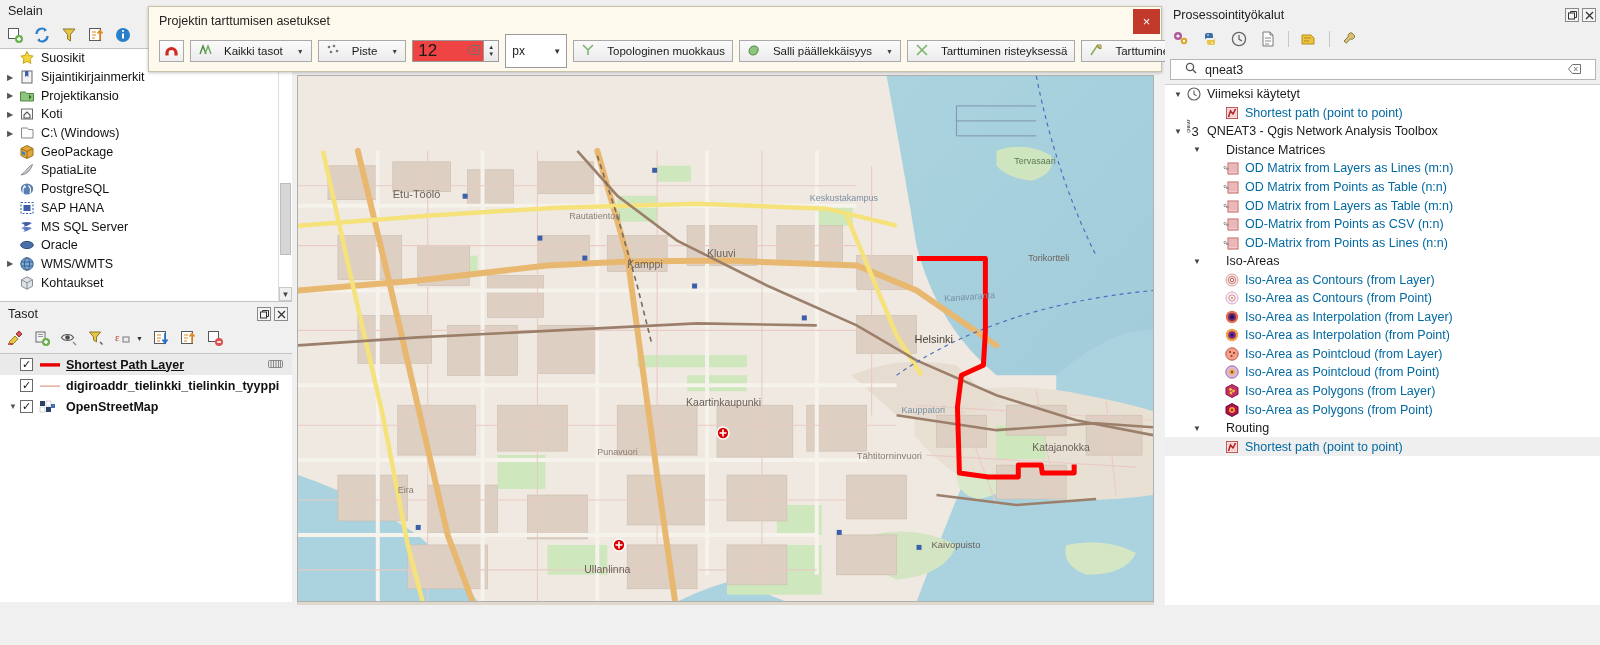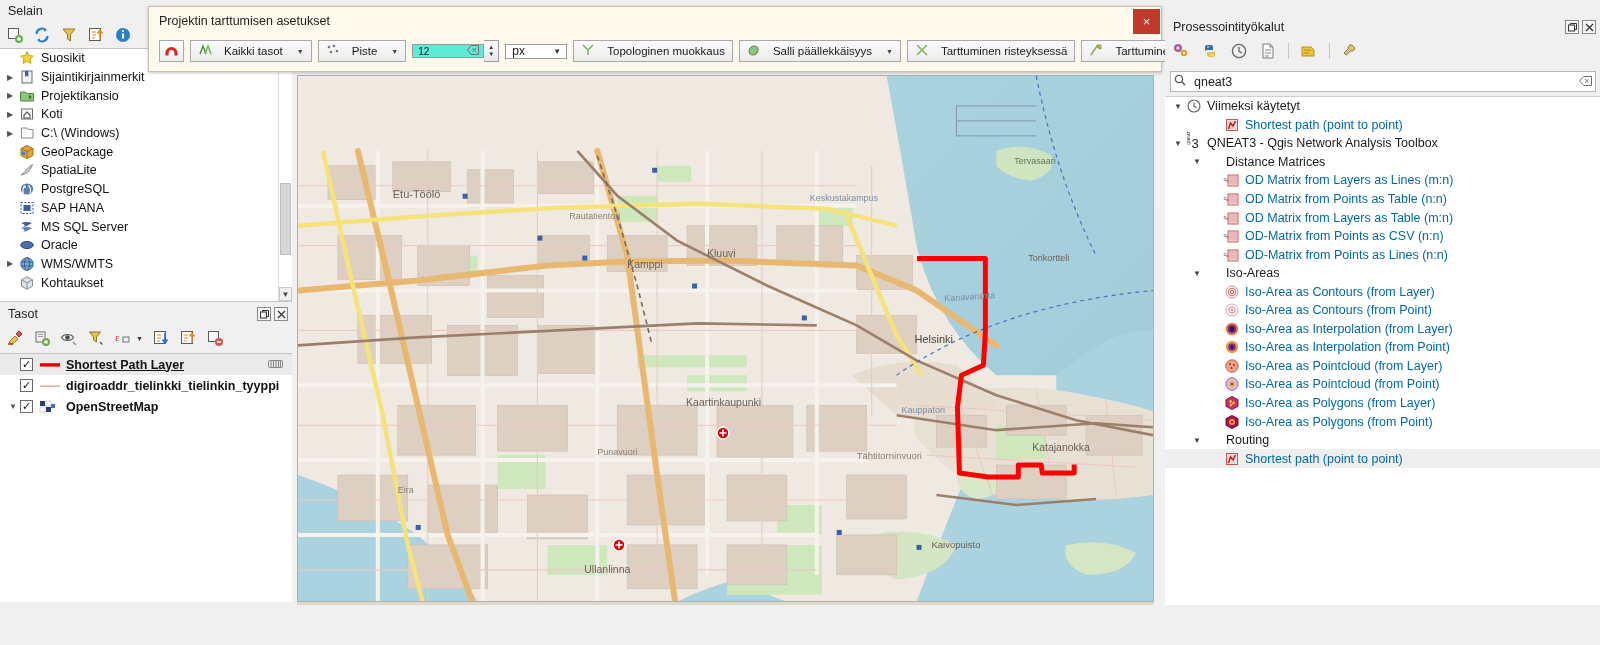--- a/index.html
+++ b/index.html
@@ -218,63 +218,63 @@
     white-space: nowrap;
     cursor: pointer;
   }
   .sbtn.magnet {
     background: linear-gradient(#ffffff,#eeeeee);
     width: 25px; justify-content: center;
   }
   .sbtn .caret { font-size: 7px; color: #444; margin-left: 2px; }
   .numwrap {
     display: flex; align-items: center;
-    height: 14px;
+    height: 22px;
     border: 1px solid #9b9b9b;
-    background: #5eead4;
+    background: #ef4444;
     width: 72px;
     padding-left: 5px;
-    font-size: 10px;
+    font-size: 17px;
   }
   .numwrap .nv { flex: 1; }
   .numwrap .clr { color: #707070; font-size: 10px; padding-right: 4px; }
   .spin {
     width: 15px; height: 22px;
     border: 1px solid #9b9b9b; border-left: none;
     background: linear-gradient(#fafafa,#e8e8e8);
     display:flex; flex-direction: column; align-items:center; justify-content:center;
     font-size: 6px; color: #333; line-height: 1.1;
     cursor: pointer;
   }
   .combo {
-    height: 15px;
+    height: 34px;
     border: 1px solid #9b9b9b;
     background: #fff;
     display: flex; align-items: center;
     padding-left: 6px;
     min-width: 62px;
     font-size: 12px;
     cursor: pointer;
   }
   .combo .cv { flex: 1; }
   .combo .cd { width: 18px; text-align:center; font-size: 8px; color:#333; }
 
   
   #toolbox {
-    position: absolute; left: 1165px; top: 16px;
+    position: absolute; left: 1165px; top: 4px;
     width: 435px; height: 602px;
     background: #f0f0f0;
   }
   #tb-search {
     position: absolute; left: 5px; top: 55px;
     width: 426px; height: 21px;
     background: #fff;
     border: 1px solid #b5b5b5;
     display: flex; align-items: center;
-    padding: 0 3px; gap: 6px;
+    padding: 0 14px; gap: 6px;
   }
   #tb-search input {
     flex: 1; border: none; outline: none;
     font-family: "Liberation Sans", sans-serif;
     font-size: 12.5px; color: #222; background: transparent;
   }
   #tb-tree {
     position: absolute; left: 0; top: 80px;
     width: 435px; height: 522px;
     background: #fff;

